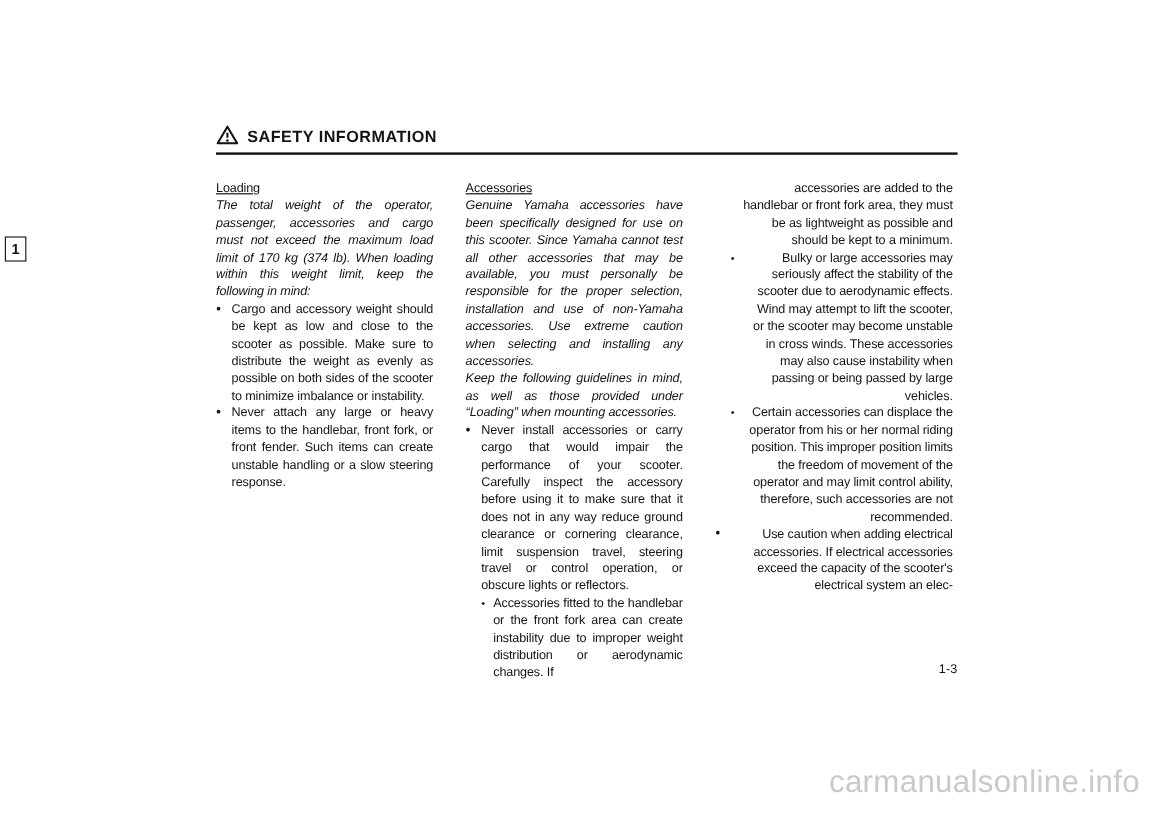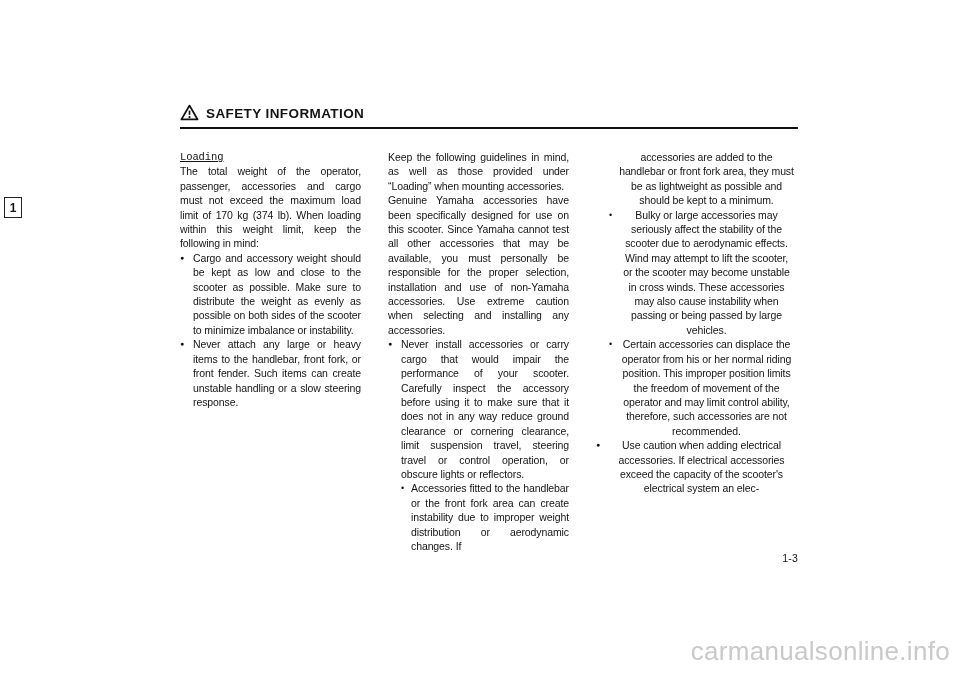--- a/index.html
+++ b/index.html
@@ -18,29 +18,29 @@
   .chapter-tab {
     position:absolute; left:4px; top:197px; width:18px; height:21px;
     border:1px solid #222; display:flex; align-items:center; justify-content:center;
     font-size:12px; font-weight:bold; background:#fff;
   }
   .col { position:absolute; top:150px; width:181px; font-size:10.5px; line-height:14.4px; letter-spacing:-0.1px; }
   .col1 { left:180px; }
   .col2 { left:388px; }
   .col3 { left:596px; width:198px; }
   .block { margin:0; }
-  .heading { text-decoration:underline;font-family:Liberation Mono, monospace; }
-  .para { text-align:justify; }
+  .heading { text-decoration:underline; }
+  .para { text-align:justify;font-style:italic; }
   .bullet, .subbullet { display:flex; }
   .bullet .marker { flex:0 0 13px; width:13px; font-size:7px; line-height:14.4px; }
   .subbullet { padding-left:13px; }
   .subbullet .marker { flex:0 0 10px; width:10px; font-size:9px; line-height:14px; }
   .btext { flex:1 1 auto; text-align:justify; }
   .cont { padding-left:23px; }
-  .col3 .btext, .col3 .para, .col3 .cont { text-align:center; }
+  .col3 .btext, .col3 .para, .col3 .cont { text-align:right; }
   .footer-page {
     position:absolute; top:552px; left:180px; width:618px;
     text-align:right; font-size:10.5px; letter-spacing:0.2px;
   }
   .watermark {
     position:absolute; right:10px; top:636px;
     font-size:26px; color:#c9c9c9; letter-spacing:0.3px;text-align:right;
   }
 </style>
 </head>
@@ -67,22 +67,23 @@
       <div class="block bullet">
         <span class="marker">●</span>
         <span class="btext">Cargo and accessory weight should be kept as low and close to the scooter as possible. Make sure to distribute the weight as evenly as possible on both sides of the scooter to minimize imbalance or instability.</span>
       </div>
       <div class="block bullet">
         <span class="marker">●</span>
         <span class="btext">Never attach any large or heavy items to the handlebar, front fork, or front fender. Such items can create unstable handling or a slow steering response.</span>
       </div>
     </div>
   <div class="col col2">
+      <div class="block heading">Accessories</div>
+      <div class="block para">Genuine Yamaha accessories have been specifically designed for use on this scooter. Since Yamaha cannot test all other accessories that may be available, you must personally be responsible for the proper selection, installation and use of non-Yamaha accessories. Use extreme caution when selecting and installing any accessories.</div>
       <div class="block para">Keep the following guidelines in mind, as well as those provided under “Loading” when mounting accessories.</div>
-      <div class="block para">Genuine Yamaha accessories have been specifically designed for use on this scooter. Since Yamaha cannot test all other accessories that may be available, you must personally be responsible for the proper selection, installation and use of non-Yamaha accessories. Use extreme caution when selecting and installing any accessories.</div>
       <div class="block bullet">
         <span class="marker">●</span>
         <span class="btext">Never install accessories or carry cargo that would impair the performance of your scooter. Carefully inspect the accessory before using it to make sure that it does not in any way reduce ground clearance or cornering clearance, limit suspension travel, steering travel or control operation, or obscure lights or reflectors.</span>
       </div>
       <div class="block subbullet">
         <span class="marker">•</span>
         <span class="btext">Accessories fitted to the handlebar or the front fork area can create instability due to improper weight distribution or aerodynamic changes. If</span>
       </div>
     </div>
   <div class="col col3">

